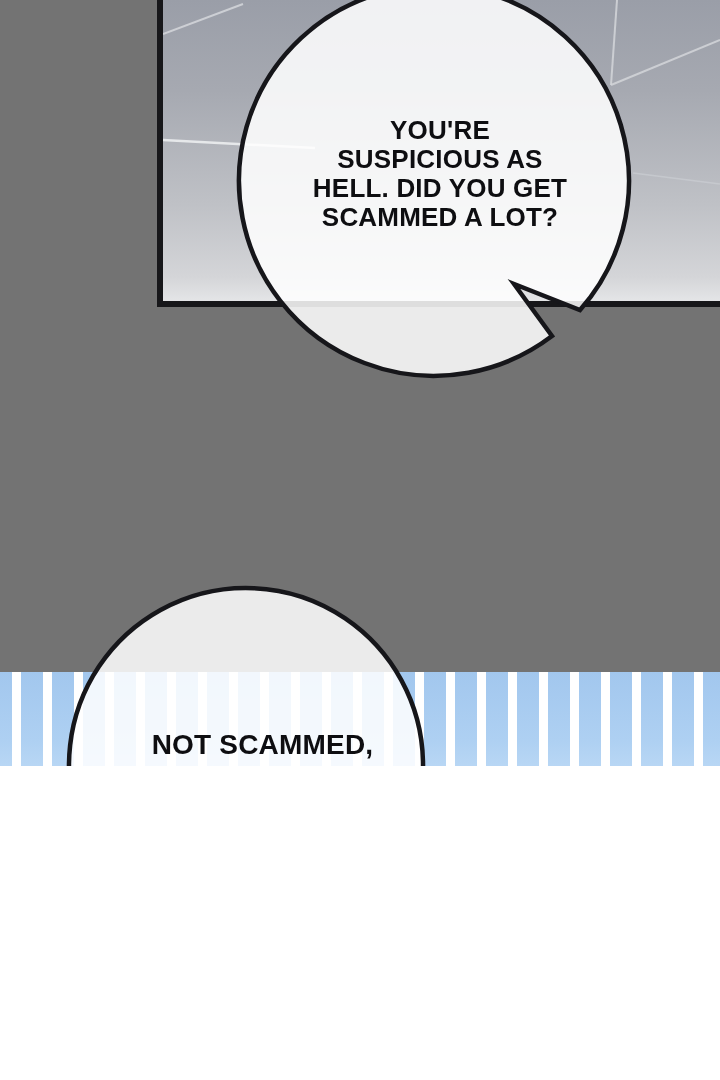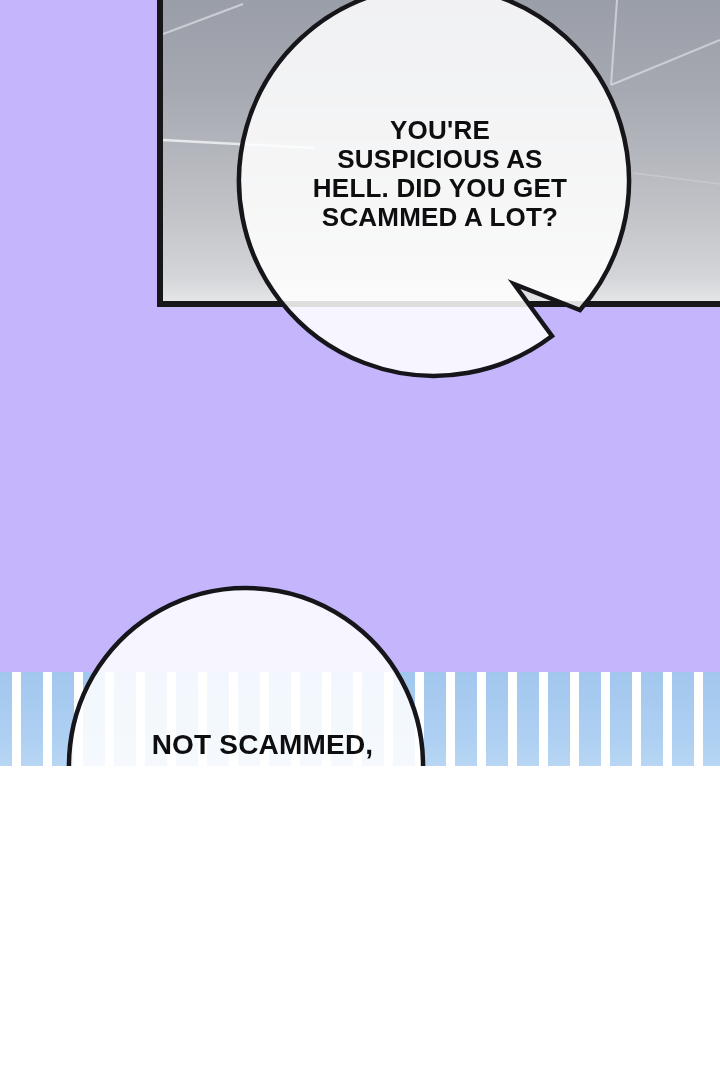--- a/index.html
+++ b/index.html
@@ -1,18 +1,18 @@
 <!DOCTYPE html>
 <html><head>
 <meta charset="utf-8">
 <style>
   html,body { margin:0; padding:0; background:#ffffff; }
   .stage {
     position:relative; width:720px; height:766px; margin:0 auto;
-    background:#c4b5fd; overflow:hidden;
+    background:#737373; overflow:hidden;
     font-family:"Liberation Sans", sans-serif;
   }
   
   .ceiling-panel {
     position:absolute; left:157px; top:0; width:563px; height:307px;
     box-sizing:border-box;
     border-left:6px solid #17171a; border-bottom:6px solid #17171a;
     background:linear-gradient(180deg,#9a9ea8 0%,#a6a9b1 30%,#bfc1c6 68%,#d4d5d8 92%,#e4e5e7 100%);
   }
   .ceiling-panel svg { position:absolute; inset:0; width:100%; height:100%; }

